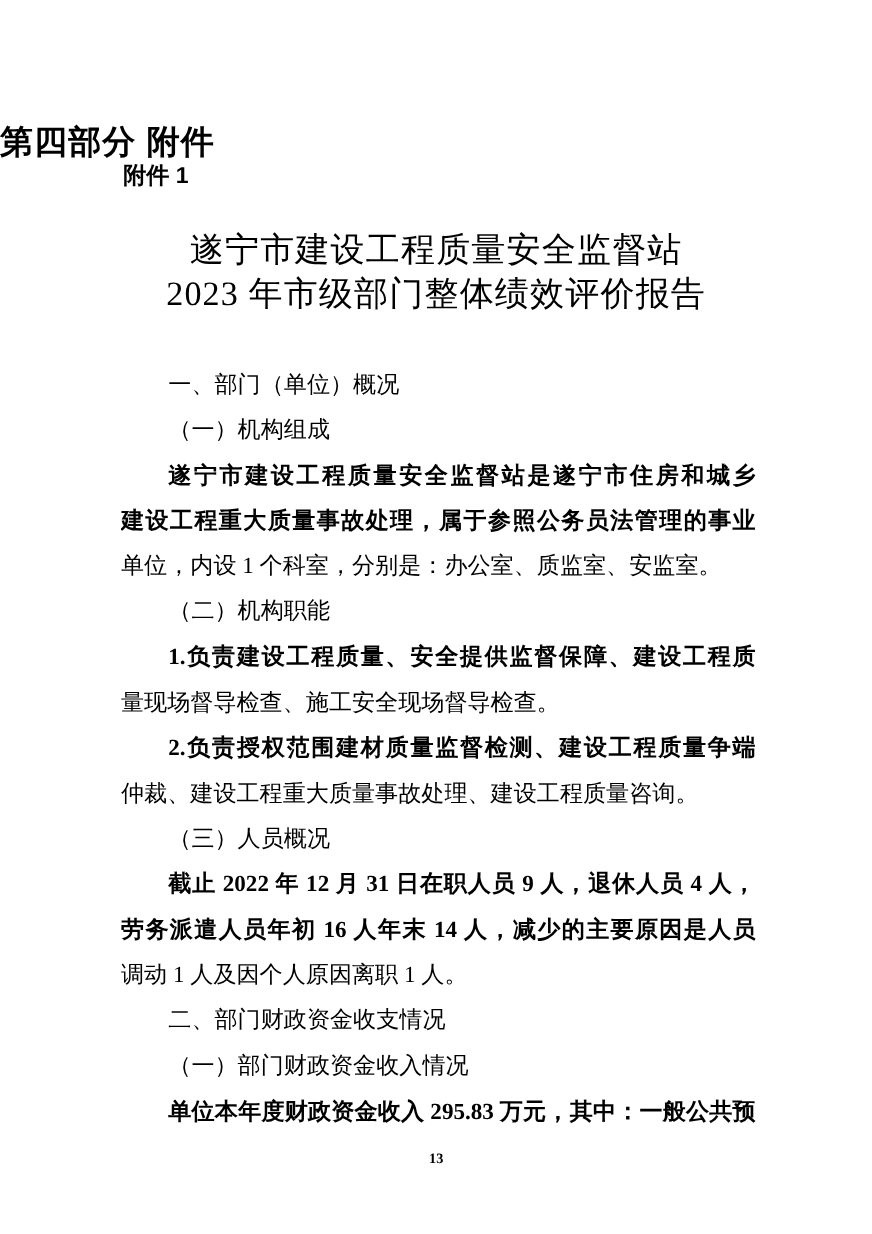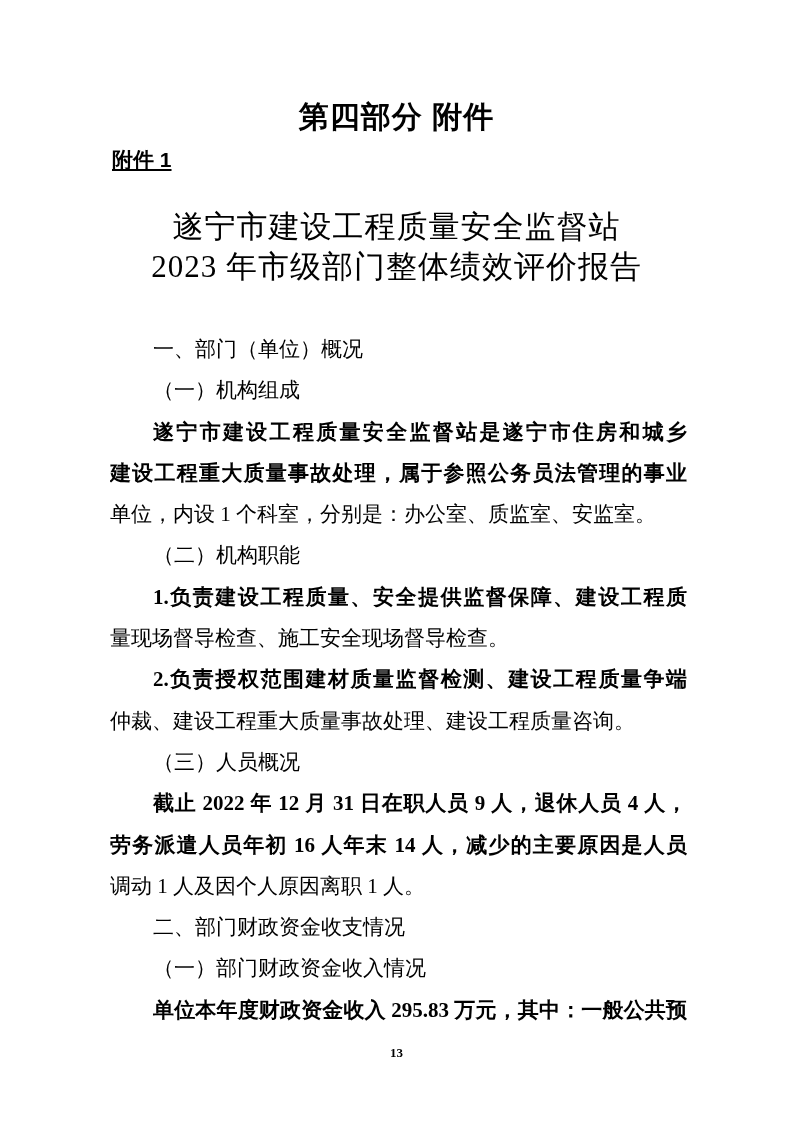--- a/index.html
+++ b/index.html
@@ -11,39 +11,37 @@
     position: relative;
     width: 793px;
     height: 1122px;
     background: #ffffff;
     color: #000000;
     font-family: "Liberation Serif", serif;
     overflow: hidden;
   }
   .part-heading {
     position: absolute;
-    top: 97px;
+    top: 110px;
     left: 0;
     width: 100%;
-    text-align: center;
     font-family: "Liberation Sans", sans-serif;
     font-weight: 700;
     font-size: 30px;
     line-height: 40px;
     letter-spacing: 1px;
   }
   .attachment-label {
     position: absolute;
     top: 147px;
     left: 112px;
     font-family: "Liberation Sans", sans-serif;
     font-weight: 600;
     font-size: 21px;
     line-height: 26px;
-    text-decoration: underline;
   }
   .report-title {
     position: absolute;
     top: 207px;
     left: 0;
     width: 100%;
     text-align: center;
     font-family: "Liberation Serif", serif;
     font-weight: 400;
     font-size: 31px;

